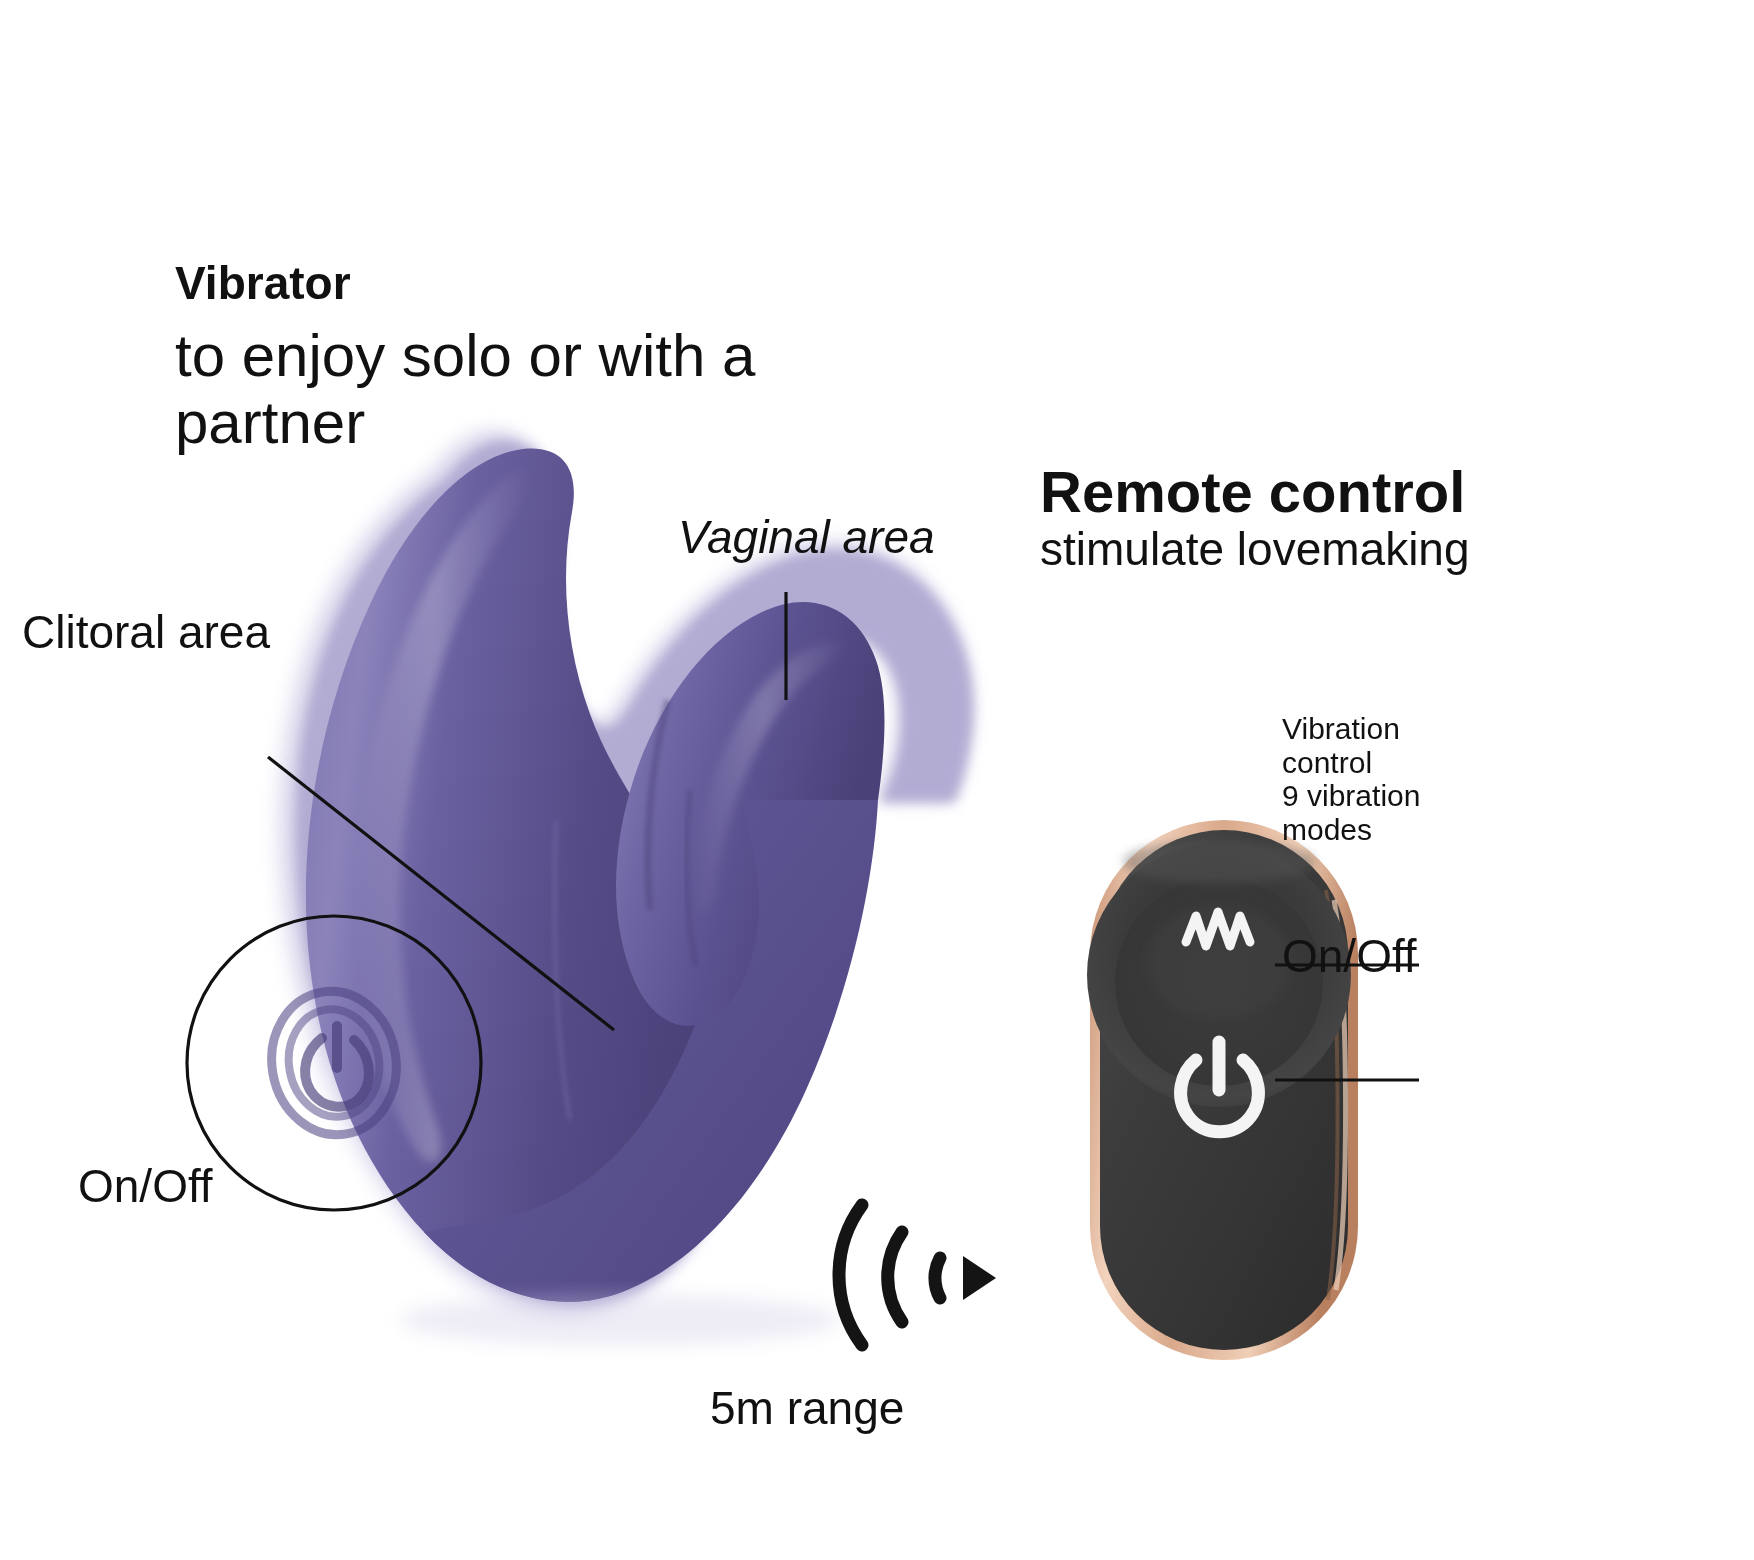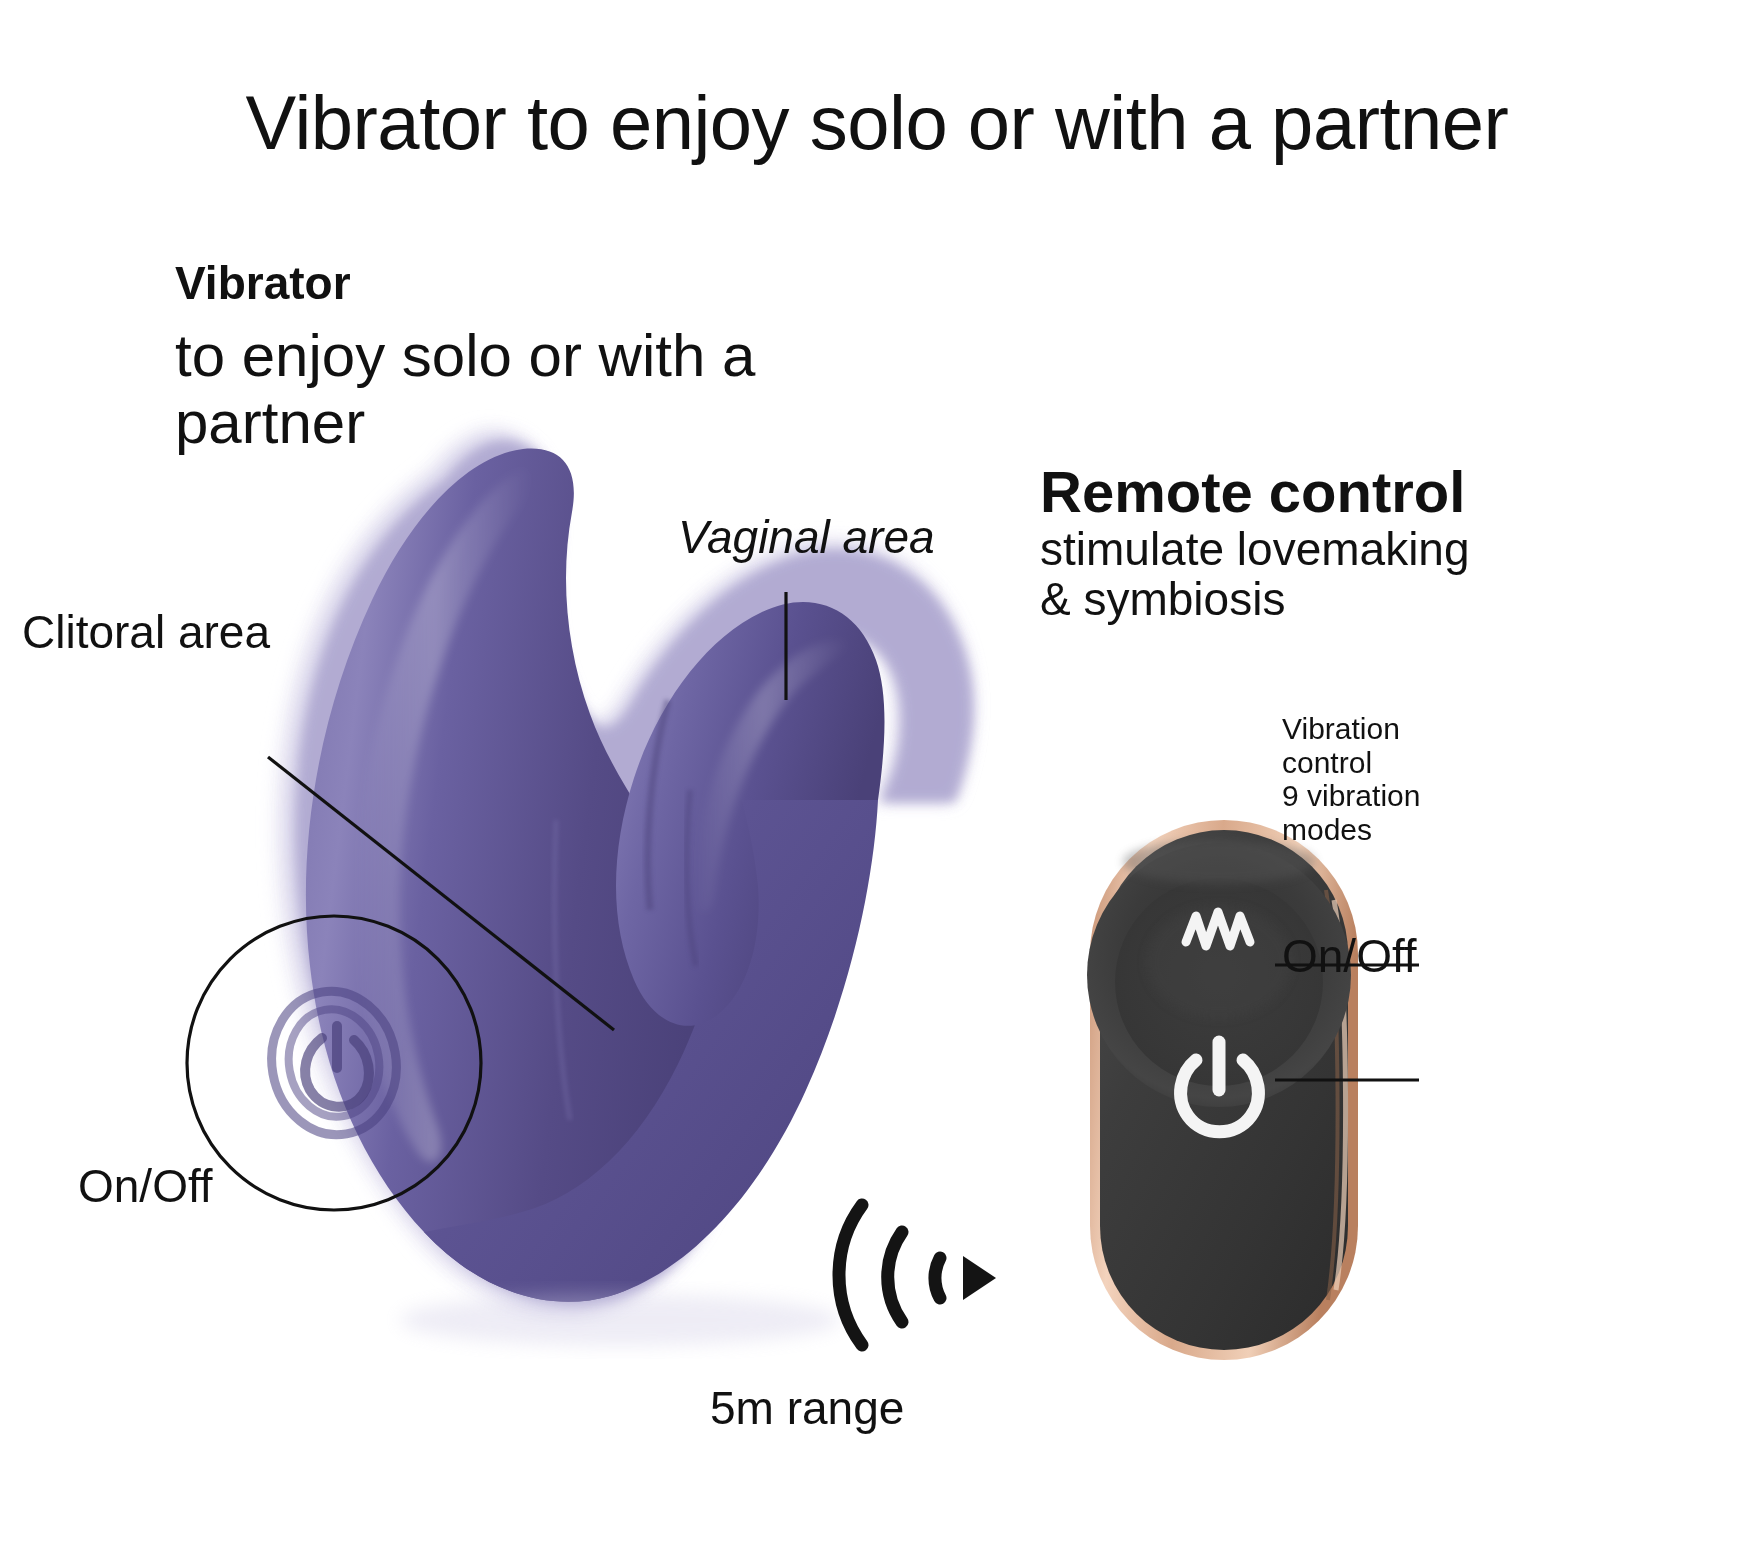--- a/index.html
+++ b/index.html
@@ -342,39 +342,37 @@
       <line x1="786" y1="592" x2="786" y2="700" stroke-width="3.2"></line>
 
       <circle cx="334" cy="1063" r="147" stroke-width="3.2"></circle>
 
       <line x1="1275" y1="965" x2="1419" y2="965" stroke-width="3.2"></line>
 
       <line x1="1275" y1="1080" x2="1419" y2="1080" stroke-width="3.2"></line>
     </g>
   </svg>
 
-  <h1 class="main-title">Vibrator to enjoy solo or with a partner</h1>
 
   <div class="sub-block">
     <span class="line-1">Vibrator</span>
     <span class="line-2">to enjoy solo or with a partner</span>
   </div>
 
   <div class="label label-clitoral">Clitoral area</div>
 
   <div class="label label-vaginal">Vaginal area</div>
 
   <div class="label label-onoff-left">On/Off</div>
 
   <div class="label label-range">5m range</div>
 
   <div class="remote-block">
     <span class="rb-title">Remote control</span>
     <span class="rb-line">stimulate lovemaking</span>
-    <span class="rb-line">&amp; symbiosis</span>
   </div>
 
   <div class="vib-block">
     <span class="vb-line">Vibration</span>
     <span class="vb-line">control</span>
     <span class="vb-line">9 vibration</span>
     <span class="vb-line">modes</span>
   </div>
 
   <div class="label label-onoff-right">On/Off</div>

